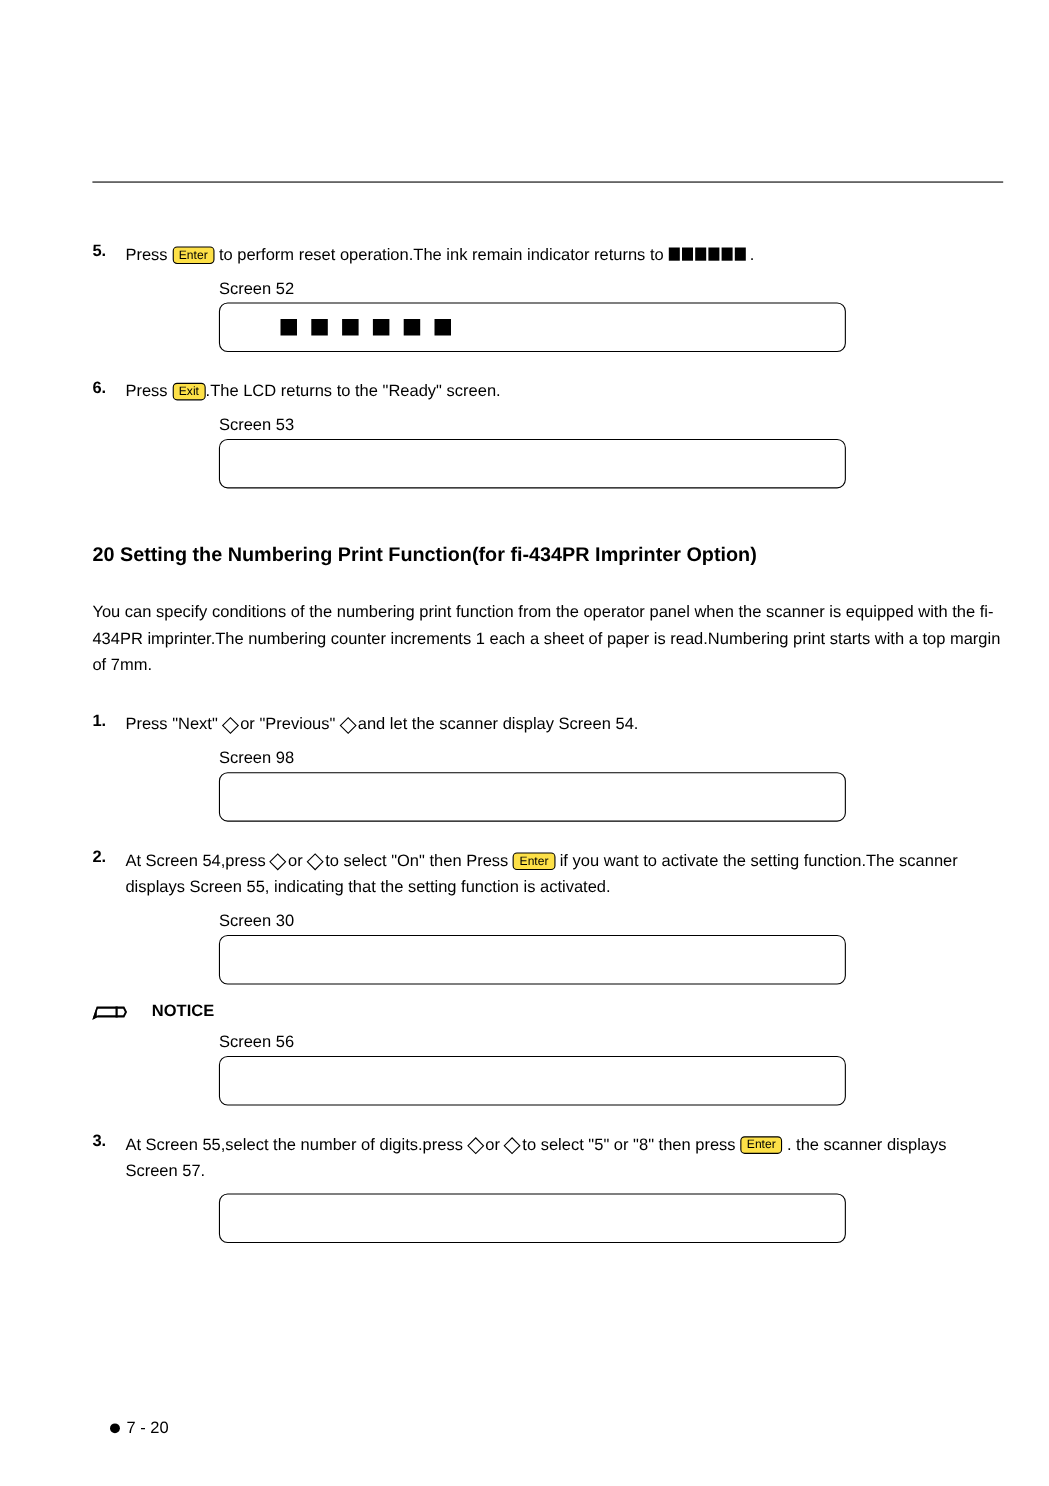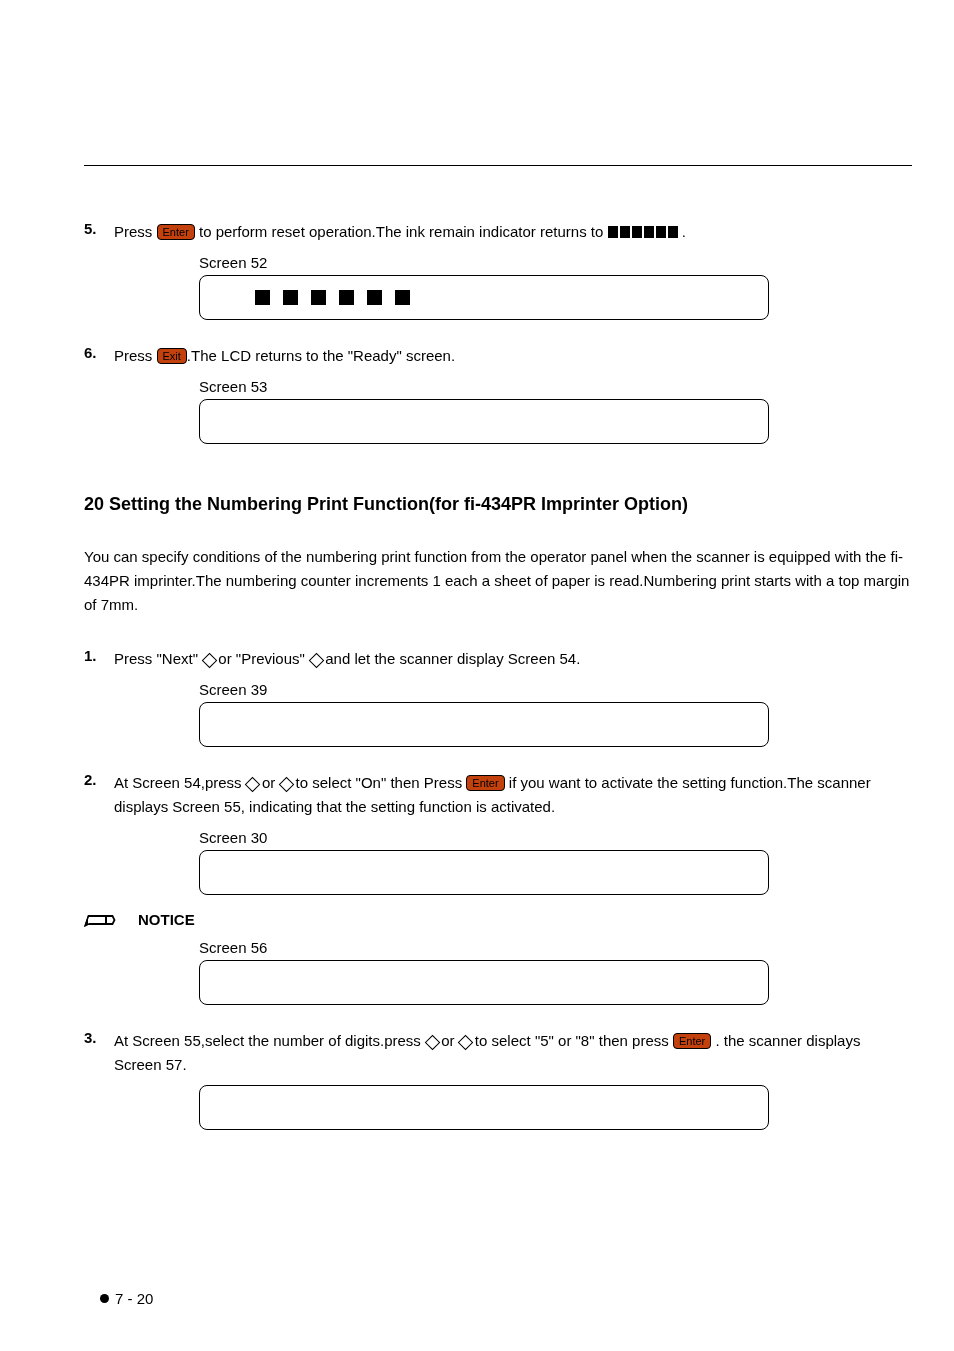--- a/index.html
+++ b/index.html
@@ -40,21 +40,21 @@
   }
   .inline-key {
     display: inline-block;
     border: 1.3px solid #000;
     border-radius: 4px;
     padding: 0 5px;
     font-size: 11px;
     line-height: 15px;
     height: 16px;
     vertical-align: 1px;
-    background: #c2410c;
+    background: #fde047;
   }
   .ink-bars {
     display: inline-flex;
     gap: 2px;
     vertical-align: -1px;
   }
   .ink-bars span {
     width: 10px;
     height: 12px;
     background: #000;
@@ -197,21 +197,21 @@
 
   <div class="para">You can specify conditions of the numbering print function from the operator panel when the scanner is equipped with the fi-434PR imprinter.The numbering counter increments 1 each a sheet of paper is read.Numbering print starts with a top margin of 7mm.</div>
 
   <div class="block">
     <div class="step">
       <div class="step-num">1.</div>
       <div class="step-body">
         <span>Press "Next" </span><span class="diamond"></span><span> or "Previous" </span><span class="diamond"></span><span> and let the scanner display Screen 54.</span>
       </div>
     </div>
-    <div class="screen-label">Screen 39</div>
+    <div class="screen-label">Screen 98</div>
     <div class="screen-box"></div>
   </div>
 
   <div class="block" style="margin-bottom:10px;">
     <div class="step">
       <div class="step-num">2.</div>
       <div class="step-body">
         <span>At Screen 54,press </span><span class="diamond"></span><span> or </span><span class="diamond"></span><span> to select "On" then Press </span><span class="inline-key">Enter</span><span> if you want to activate the setting function.The scanner displays Screen 55, indicating that the setting function is activated.</span>
       </div>
     </div>

